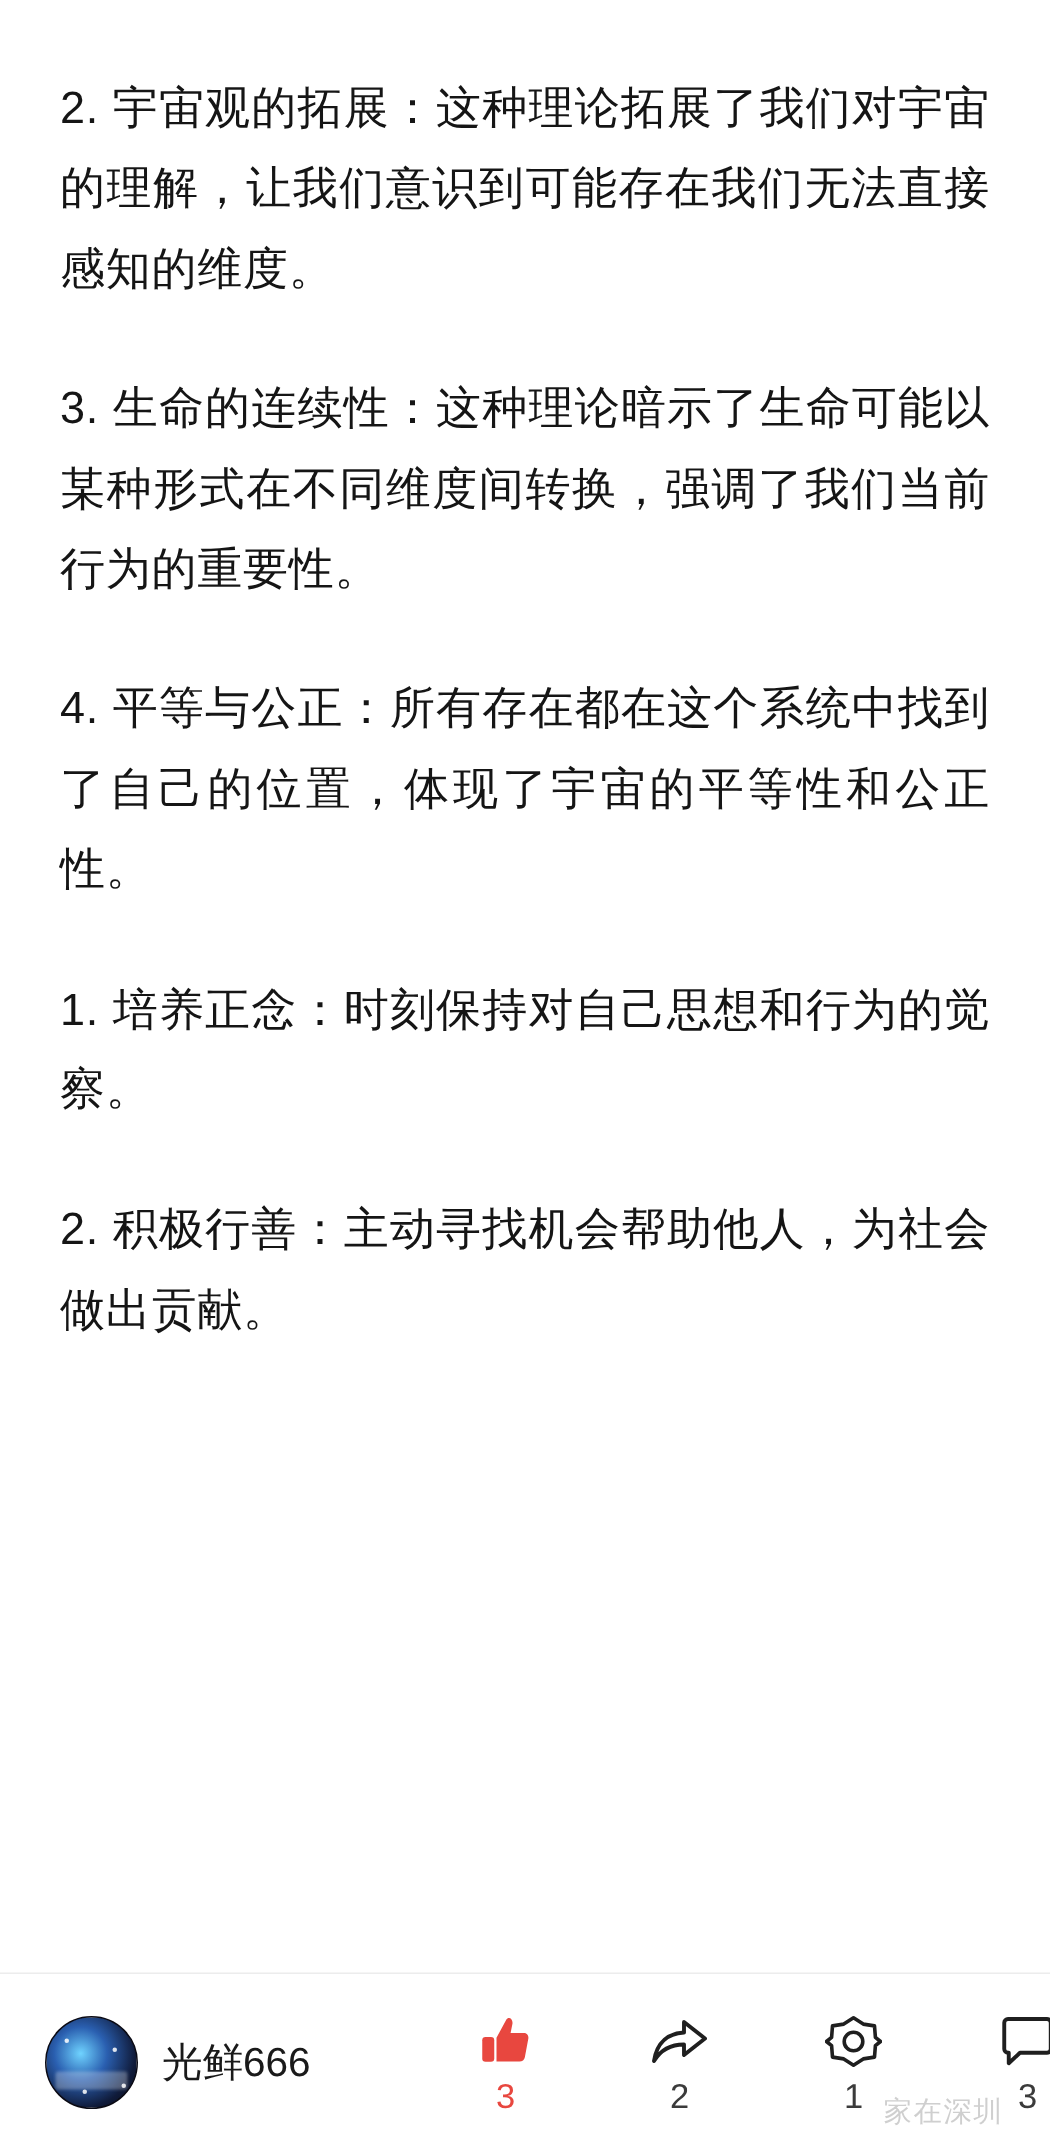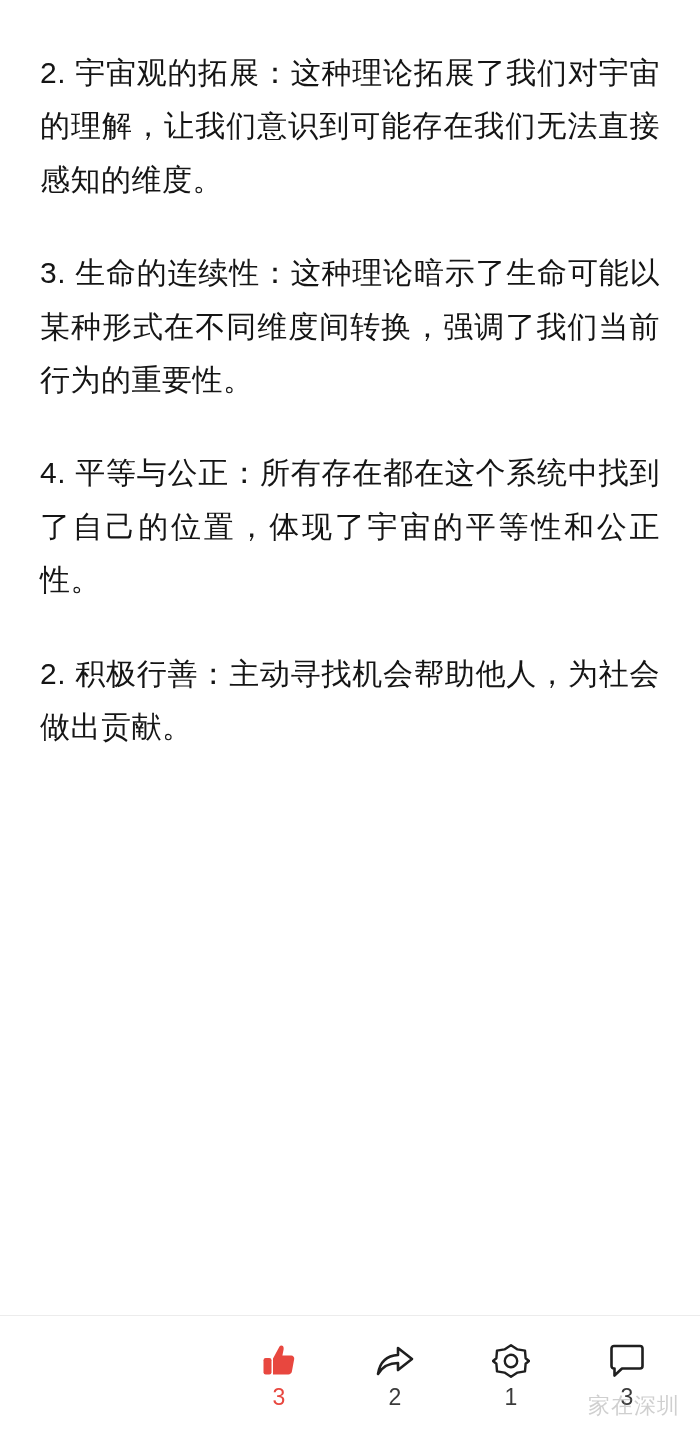--- a/index.html
+++ b/index.html
@@ -123,43 +123,53 @@
     font-size: 23px;
     color: #3b3b3b;
     margin-top: 4px;
     line-height: 1;
   }
   .action .count.accent {
     color: #e8473f;
   }
   .watermark {
     position: absolute;
-    right: 20px;
+    right: 31px;
     bottom: 12px;
-    font-size: 22px;
+    font-size: 19px;
     color: rgba(130,130,130,0.38);
     letter-spacing: 1px;
     pointer-events: none;
     white-space: nowrap;
   }
 </style>
 </head>
 <body>
 
 <div class="page">
 
   <div class="article">
     <p class="para">2. 宇宙观的拓展：这种理论拓展了我们对宇宙的理解，让我们意识到可能存在我们无法直接感知的维度。</p>
     <p class="para">3. 生命的连续性：这种理论暗示了生命可能以某种形式在不同维度间转换，强调了我们当前行为的重要性。</p>
     <p class="para">4. 平等与公正：所有存在都在这个系统中找到了自己的位置，体现了宇宙的平等性和公正性。</p>
+    <p class="para">1. 培养正念：时刻保持对自己思想和行为的觉察。</p>
     <p class="para">2. 积极行善：主动寻找机会帮助他人，为社会做出贡献。</p>
   </div>
 
   <div class="footer">
 
+    <div class="author">
+      <div class="avatar">
+        <span class="spark s1"></span>
+        <span class="spark s2"></span>
+        <span class="spark s3"></span>
+        <span class="spark s4"></span>
+      </div>
+      <div class="author-name">光鲜666</div>
+    </div>
 
     <div class="actions">
 
       <div class="action">
         <span class="icon">
           <svg width="36" height="38" viewBox="0 0 36 38" fill="none" xmlns="http://www.w3.org/2000/svg">
             <path d="M12 16.5 L18.5 4.5 C19.2 3.2 21 3 21.9 4.1 C22.6 5 22.8 6.2 22.6 7.4 L21.4 13.4 L30.2 13.4 C32.2 13.4 33.6 15.2 33.2 17.1 L30.9 29.5 C30.6 31.2 29.1 32.4 27.4 32.4 L12 32.4 Z" fill="#e8473f"></path>
             <rect x="2.5" y="16" width="8" height="16.5" rx="2.2" fill="#e8473f"></rect>
           </svg>
         </span>

